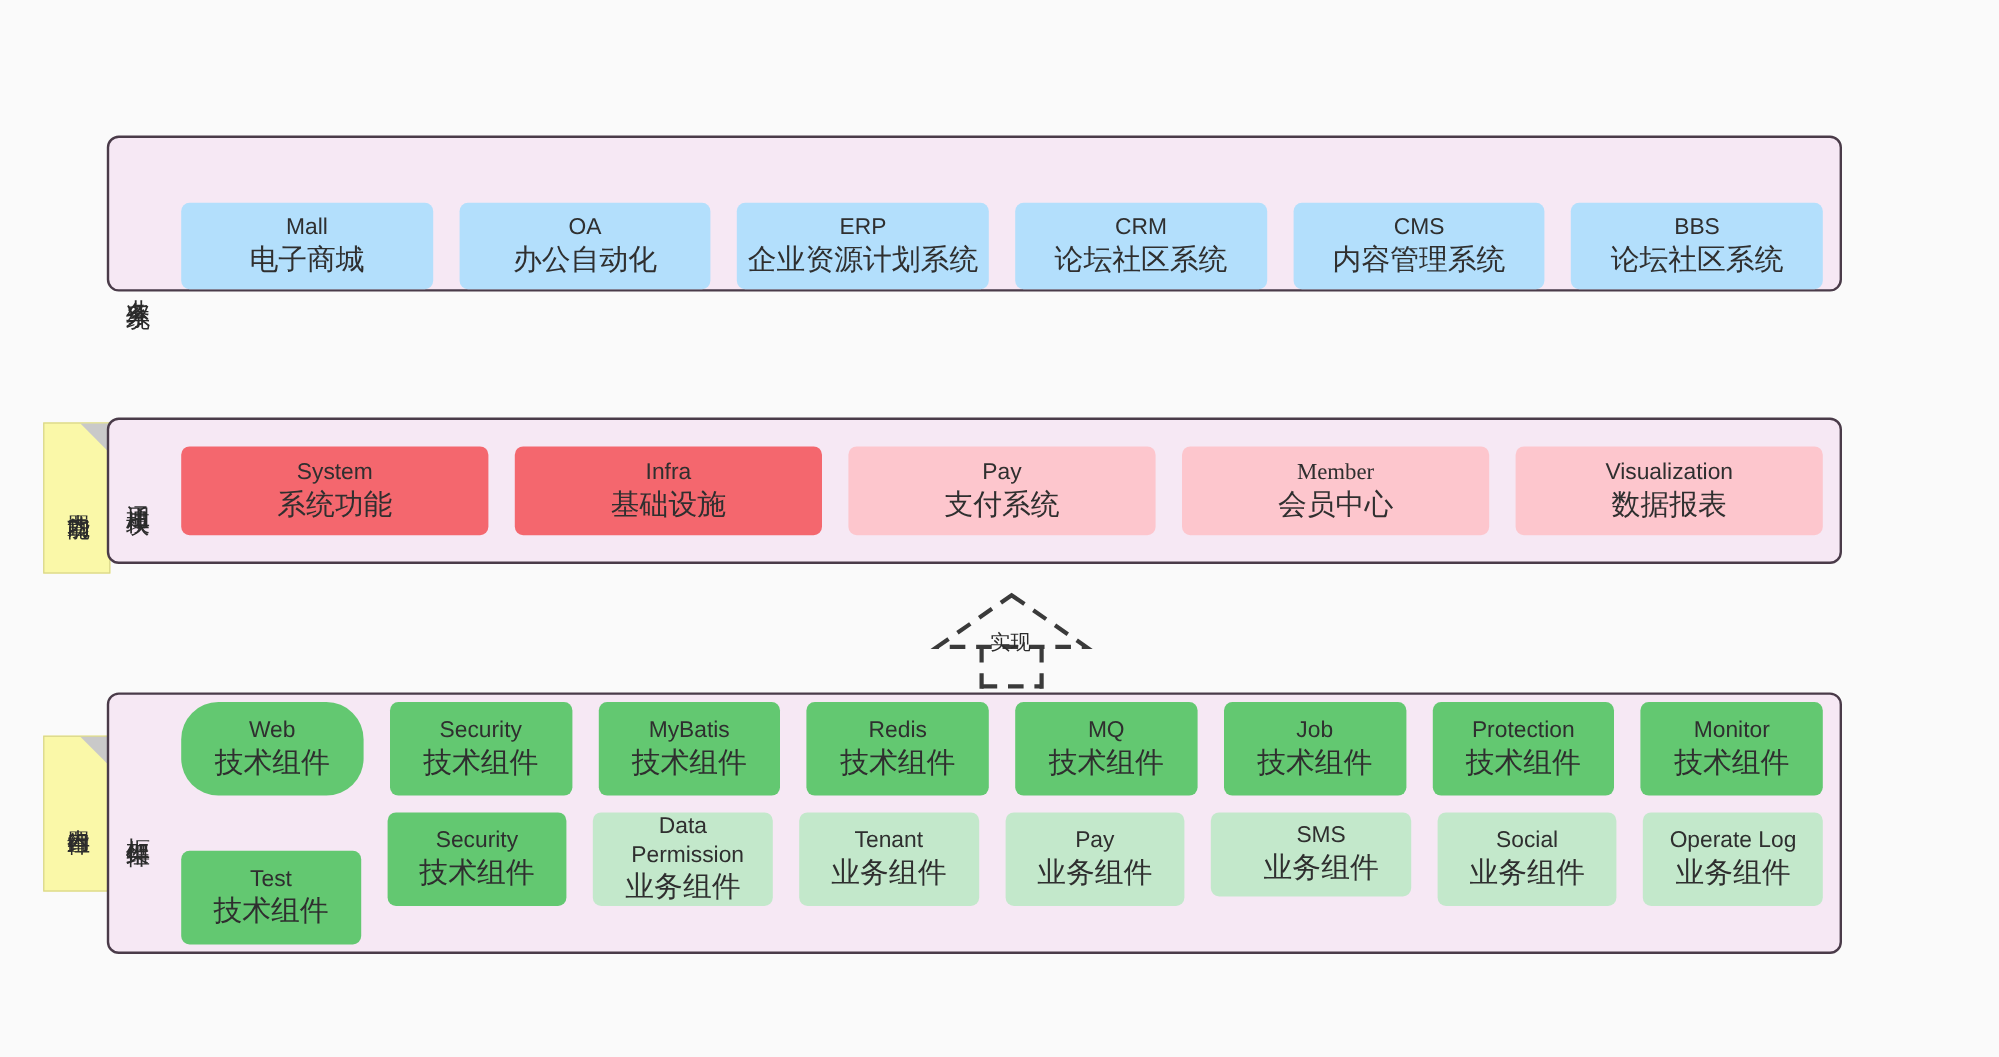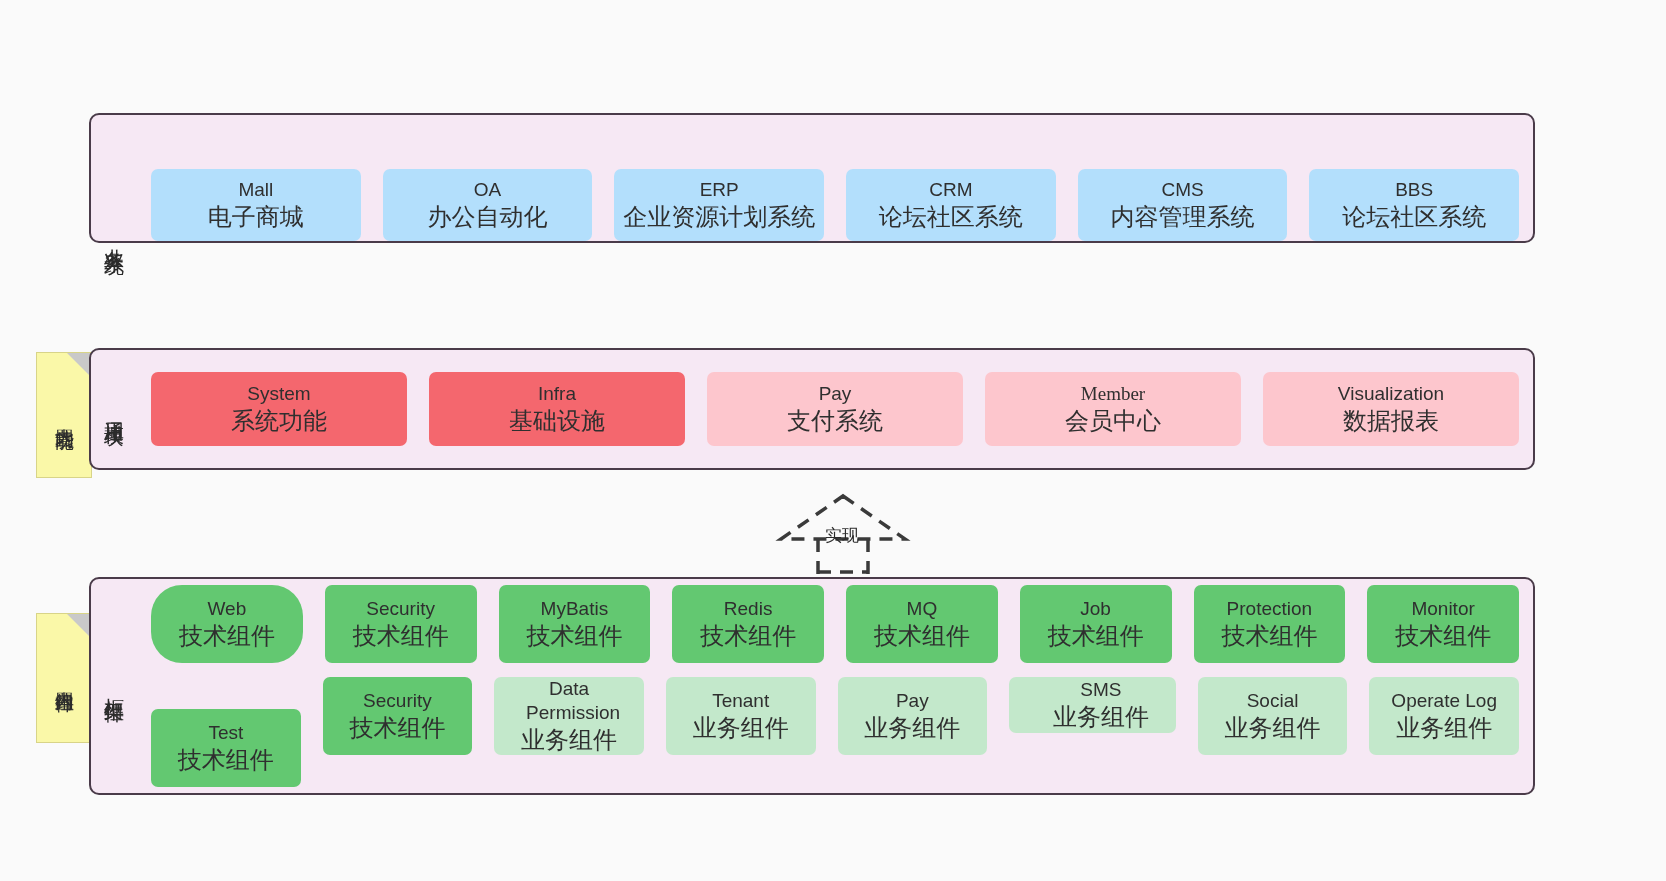--- a/index.html
+++ b/index.html
@@ -258,21 +258,21 @@
           <span class="cn">业务组件</span>
         </div>
         <div class="card c-lightgreen" style="height:78px;">
           <span class="en">Tenant</span>
           <span class="cn">业务组件</span>
         </div>
         <div class="card c-lightgreen" style="height:78px;">
           <span class="en">Pay</span>
           <span class="cn">业务组件</span>
         </div>
-        <div class="card c-lightgreen" style="height:56px;padding-left:23px;">
+        <div class="card c-lightgreen" style="height:70px;padding-left:23px;">
           <span class="en">SMS</span>
           <span class="cn">业务组件</span>
         </div>
         <div class="card c-lightgreen" style="height:78px;">
           <span class="en">Social</span>
           <span class="cn">业务组件</span>
         </div>
         <div class="card c-lightgreen" style="height:78px;">
           <span class="en">Operate Log</span>
           <span class="cn">业务组件</span>

